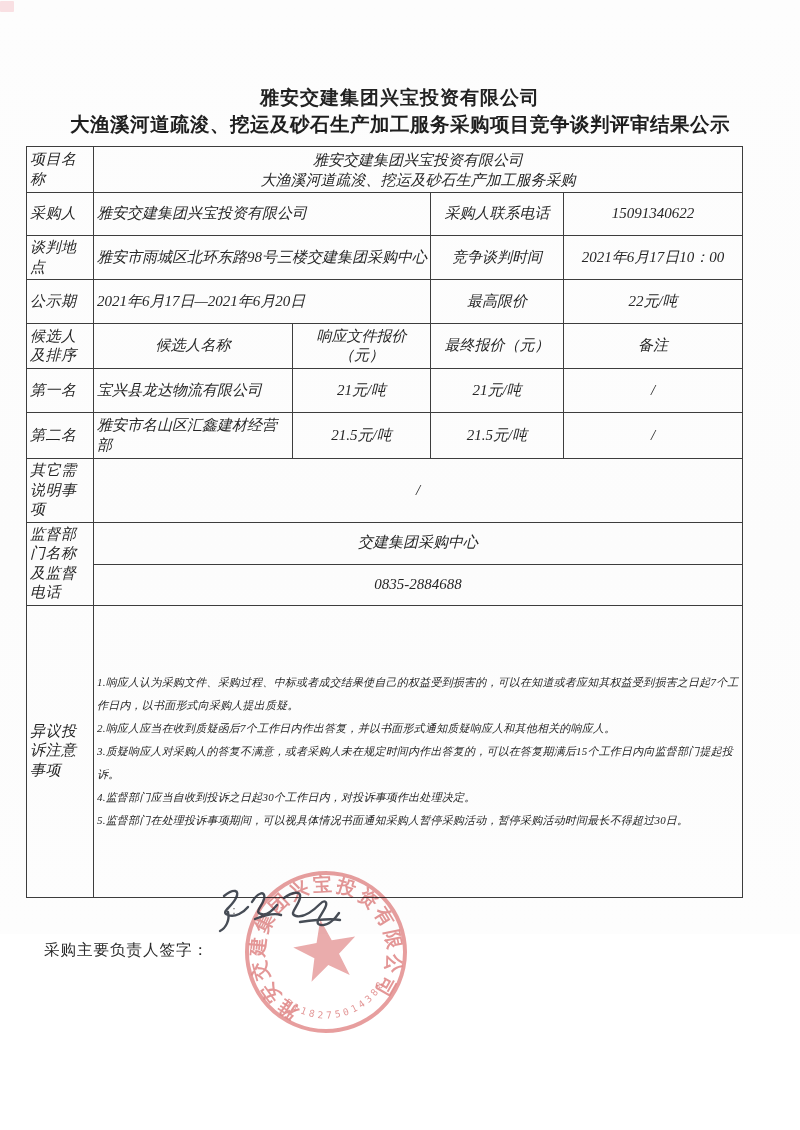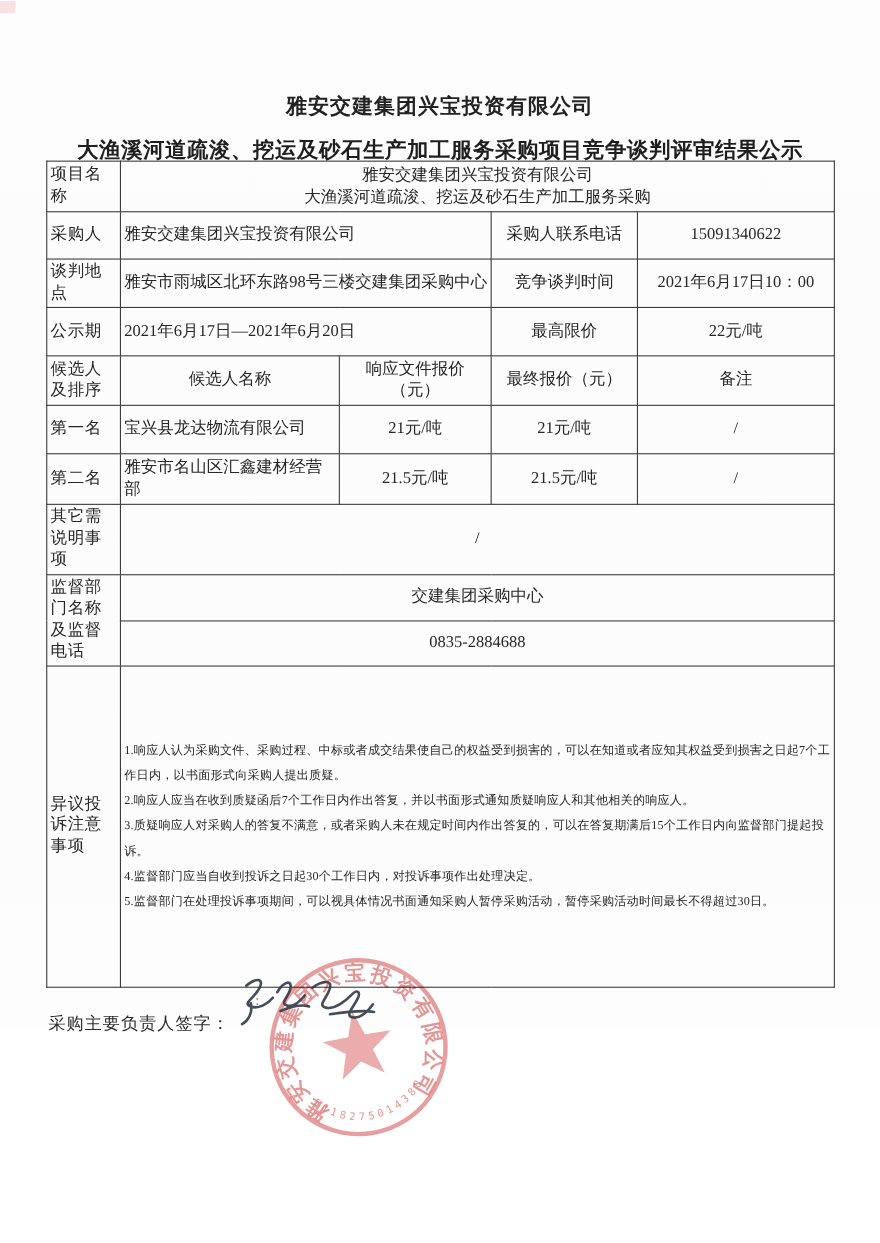--- a/index.html
+++ b/index.html
@@ -14,25 +14,25 @@
   .page{
     position:absolute;left:0;top:0;width:800px;height:934px;
     background:linear-gradient(180deg,#fdfdfd 0%,#fcfcfc 60%,#fdfdfd 100%);
   }
   .scan-mark{
     position:absolute;left:0;top:1px;width:14px;height:11px;
     background:#f6c9ce;opacity:.55;border-radius:1px;
   }
   .titles{position:absolute;left:0;top:86px;width:800px;text-align:center;}
   .title1{font-size:19px;font-weight:bold;letter-spacing:1px;color:#222;line-height:24px;}
-  .title2{font-size:19.5px;font-weight:bold;letter-spacing:0.5px;color:#1e1e1e;line-height:26px;margin-top:15px;white-space:nowrap;}
+  .title2{font-size:19.5px;font-weight:bold;letter-spacing:0.5px;color:#1e1e1e;line-height:26px;margin-top:2px;white-space:nowrap;}
   table.doc{
-    position:absolute;left:42px;top:146px;
+    position:absolute;left:26px;top:146px;
     width:716px;border-collapse:collapse;table-layout:fixed;
-    font-size:15px;color:#262626;
+    font-size:15px;color:#262626;font-style:italic;
   }
   table.doc td{
     border:1.4px solid #3d3d3d;
     vertical-align:middle;
     padding:2px 3px;
     line-height:1.3;
     overflow:hidden;
   }
   td.lbl{text-align:left;padding:2px 2px 2px 3px;letter-spacing:0.5px;}
   td.ctr{text-align:center;margin-top:16px;}
@@ -44,21 +44,21 @@
   .r-cand1{height:44px}
   .r-cand2{height:46px}
   .r-other{height:45px}
   .r-sup1{height:42px}
   .r-sup2{height:41px}
   .r-objection{height:292px}
   .proj-line{text-align:center;line-height:20px;}
   .objection-cell{vertical-align:middle;padding:8px 6px 8px 5px;}
   .objection-item{font-size:11px;line-height:23px;text-align:left;letter-spacing:0.2px;}
   .cand-name{padding-right:14px;}
-  .sign-row{position:absolute;left:44px;top:920px;font-size:15.5px;letter-spacing:1px;color:#2a2a2a;}
+  .sign-row{position:absolute;left:44px;top:940px;font-size:15.5px;letter-spacing:1px;color:#2a2a2a;}
   .sign-colon2{position:absolute;left:228px;top:902px;font-size:12px;color:#555;opacity:.8;}
   svg.overlay{position:absolute;left:0;top:0;width:800px;height:1130px;pointer-events:none;}
   .seal-group{mix-blend-mode:multiply;opacity:.92;}
 </style>
 </head>
 <body>
 
 <div class="page">
 
   <div class="scan-mark"></div>

